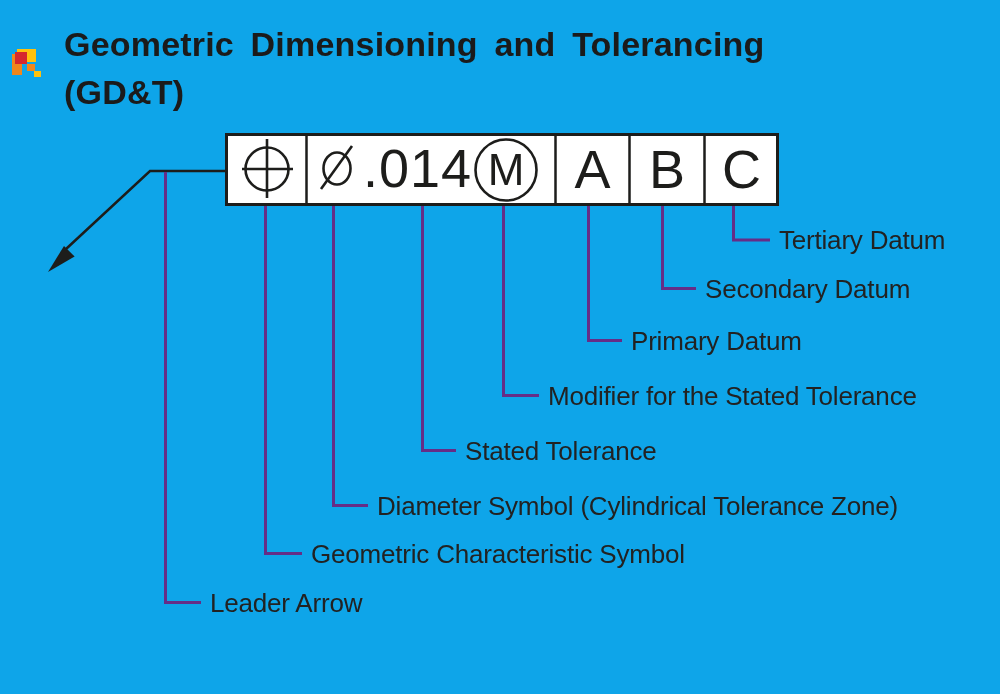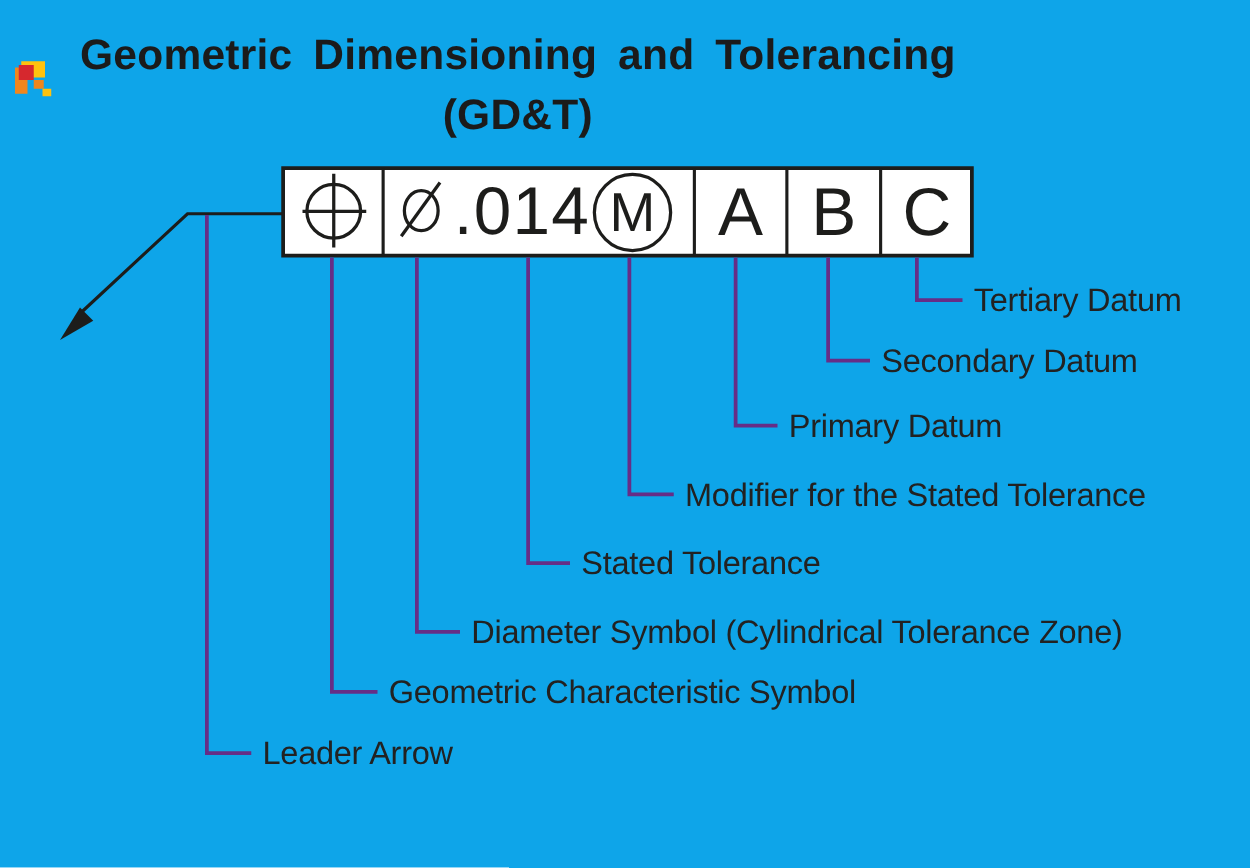--- a/index.html
+++ b/index.html
@@ -22,21 +22,21 @@
     position: absolute;
     left: 64px; top: 20px;
     margin: 0;
     font-size: 34px;
     font-weight: 700;
     line-height: 48px;
     color: #1b1b1b;
     letter-spacing: 0.2px;
   }
   #title .t-line1 { display: block; word-spacing: 7px; }
-  #title .t-line2 { display: block; text-align: center; }
+  #title .t-line2 { display: block; }
   
   #diagram {
     position: absolute;
     left: 0; top: 0;
     width: 1000px; height: 694px;
   }
   .frame-text {
     font-family: "Liberation Sans", sans-serif;
     font-weight: 400;
   }

